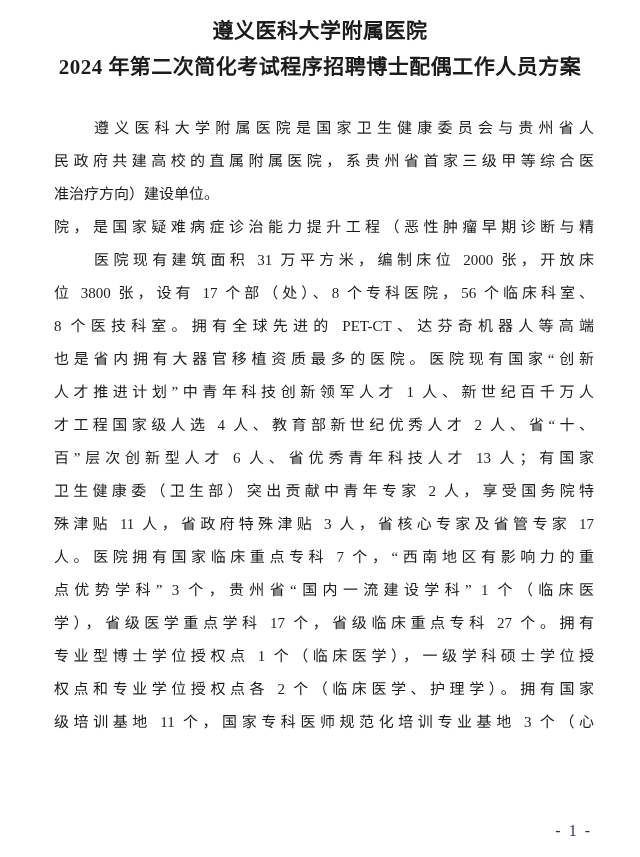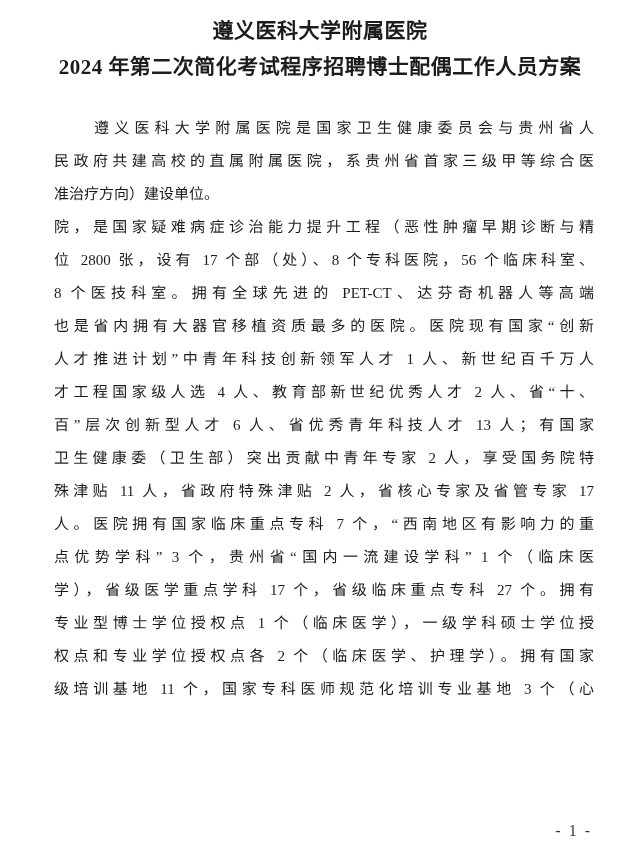--- a/index.html
+++ b/index.html
@@ -67,28 +67,29 @@
     <div class="doc-title-line">2024 年第二次简化考试程序招聘博士配偶工作人员方案</div>
   </div>
 
   <div class="doc-body">
 
     <div class="line indent">遵义医科大学附属医院是国家卫生健康委员会与贵州省人</div>
     <div class="line">民政府共建高校的直属附属医院，系贵州省首家三级甲等综合医</div>
     <div class="line para-end">准治疗方向）建设单位。</div>
     <div class="line">院，是国家疑难病症诊治能力提升工程（恶性肿瘤早期诊断与精</div>
 
-    <div class="line">位 2800 张，设有 17 个部（处）、8 个专科医院，56 个临床科室、</div>
+    <div class="line indent">医院现有建筑面积 31 万平方米，编制床位 2000 张，开放床</div>
+    <div class="line">位 3800 张，设有 17 个部（处）、8 个专科医院，56 个临床科室、</div>
     <div class="line">8 个医技科室。拥有全球先进的 PET-CT、达芬奇机器人等高端</div>
     <div class="line">也是省内拥有大器官移植资质最多的医院。医院现有国家“创新</div>
     <div class="line">人才推进计划”中青年科技创新领军人才 1 人、新世纪百千万人</div>
     <div class="line">才工程国家级人选 4 人、教育部新世纪优秀人才 2 人、省“十、</div>
     <div class="line">百”层次创新型人才 6 人、省优秀青年科技人才 13 人；有国家</div>
     <div class="line">卫生健康委（卫生部）突出贡献中青年专家 2 人，享受国务院特</div>
-    <div class="line">殊津贴 11 人，省政府特殊津贴 2 人，省核心专家及省管专家 17</div>
+    <div class="line">殊津贴 11 人，省政府特殊津贴 3 人，省核心专家及省管专家 17</div>
     <div class="line">人。医院拥有国家临床重点专科 7 个，“西南地区有影响力的重</div>
     <div class="line">点优势学科” 3 个，贵州省“国内一流建设学科” 1 个（临床医</div>
     <div class="line">学），省级医学重点学科 17 个，省级临床重点专科 27 个。拥有</div>
     <div class="line">专业型博士学位授权点 1 个（临床医学），一级学科硕士学位授</div>
     <div class="line">权点和专业学位授权点各 2 个（临床医学、护理学）。拥有国家</div>
     <div class="line">级培训基地 11 个，国家专科医师规范化培训专业基地 3 个（心</div>
   </div>
 
   <div class="page-number">- 1 -</div>
 

